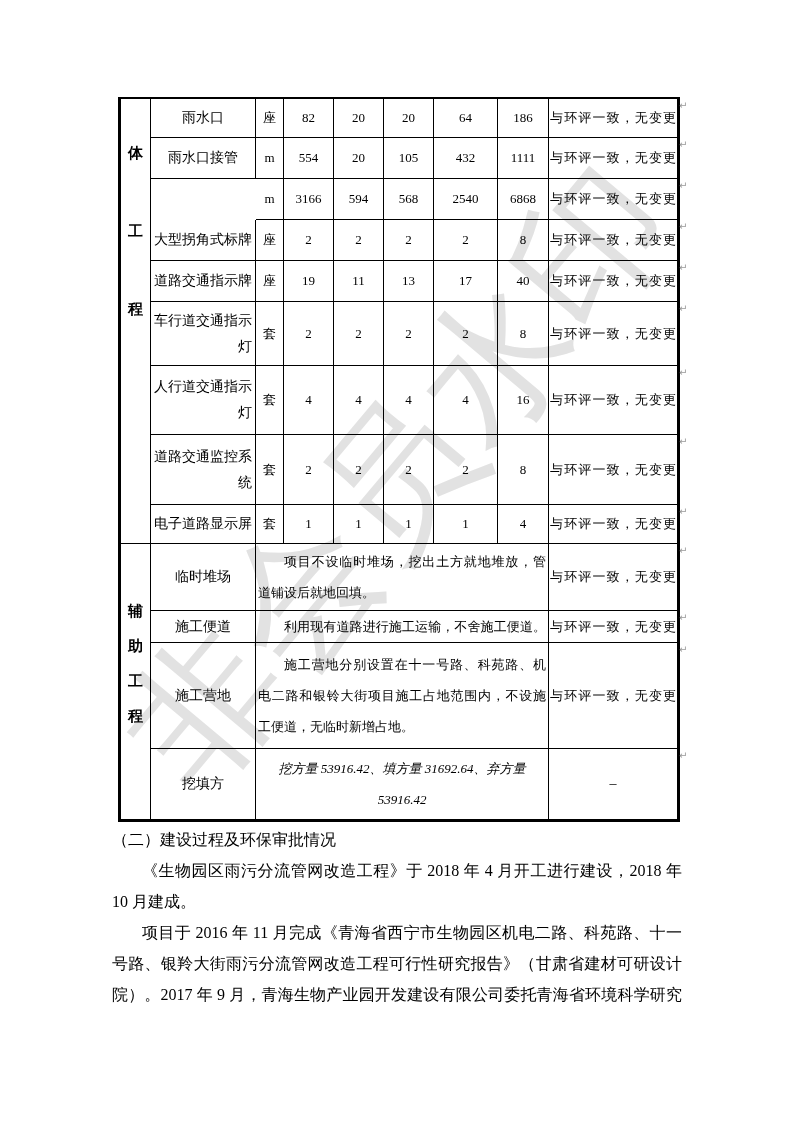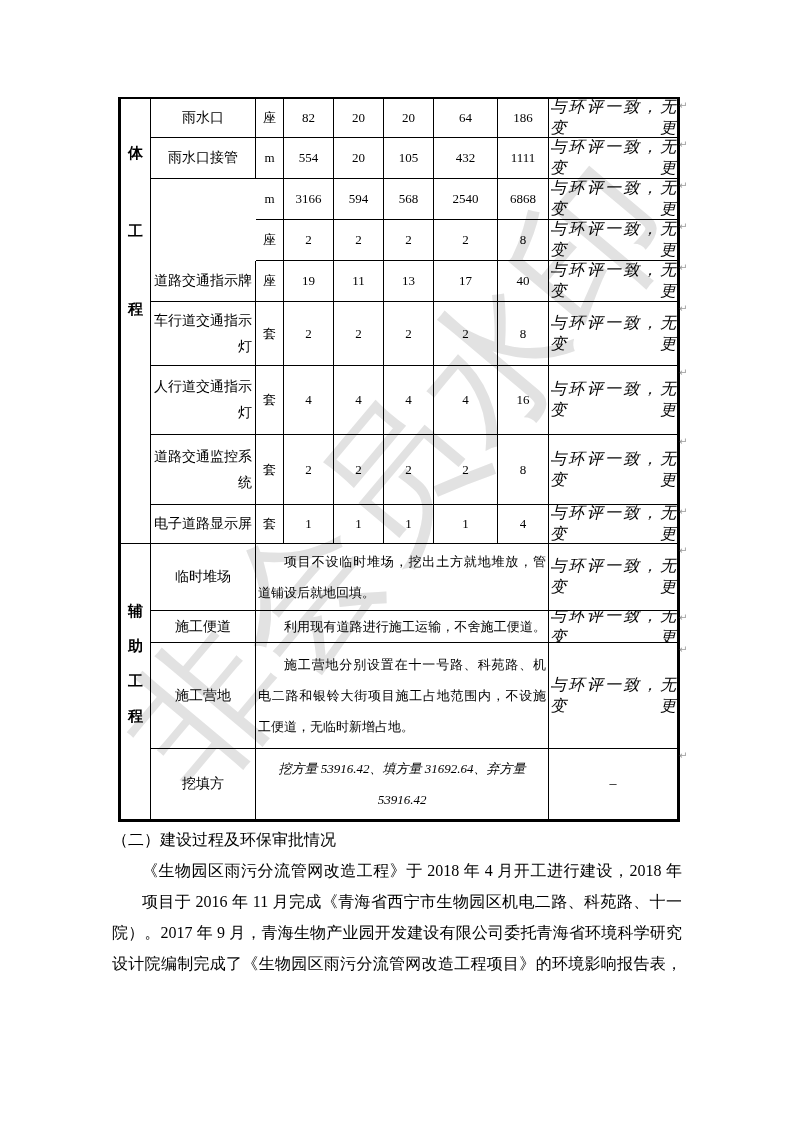--- a/index.html
+++ b/index.html
@@ -27,21 +27,21 @@
   .c {
     border-right:1px solid #000; border-bottom:1px solid #000;
     box-sizing:border-box; display:flex; align-items:center; justify-content:center;
     overflow:hidden;
   }
   .lc { border-right:none; }
   .lr { border-bottom:none; }
   .lbl { font-size:14px; line-height:26px; text-align:right; white-space:pre-line; }
   .unit { font-size:13px; }
   .num { font-size:13px; }
-  .rl { width:100%; font-size:16px; text-align:justify; text-align-last:justify; padding:0 1px; box-sizing:border-box;font-style:italic; }
+  .rl { width:100%; font-size:13px; text-align:justify; text-align-last:justify; padding:0 1px; box-sizing:border-box; }
   .dash { width:100%; font-size:14px; text-align:center; }
   .cat { font-weight:bold; font-size:15px; white-space:pre-line; text-align:center;
          align-items:flex-start; }
   .cat1 { line-height:78px; padding-top:15px; }
   .cat2 { line-height:35px; padding-top:50px; }
   .desc { flex-direction:column; justify-content:center; align-items:stretch;
           padding:0 2px; font-size:13px; }
   .dl { line-height:31px; }
   .ind { padding-left:26px; }
   .jl { text-align:justify; text-align-last:justify; }
@@ -96,20 +96,21 @@
   <div class="c unit" style="grid-area:3/3">m</div>
   <div class="c num" style="grid-area:3/4">3166</div>
   <div class="c num" style="grid-area:3/5">594</div>
   <div class="c num" style="grid-area:3/6">568</div>
   <div class="c num" style="grid-area:3/7">2540</div>
   <div class="c num" style="grid-area:3/8">6868</div>
   <div class="c lc" style="grid-area:3/9">
       <div class="rl">与环评一致，无变更</div>
     </div>
 
+  <div class="c lbl" style="grid-area:4/2">大型拐角式标牌</div>
   <div class="c unit" style="grid-area:4/3">座</div>
   <div class="c num" style="grid-area:4/4">2</div>
   <div class="c num" style="grid-area:4/5">2</div>
   <div class="c num" style="grid-area:4/6">2</div>
   <div class="c num" style="grid-area:4/7">2</div>
   <div class="c num" style="grid-area:4/8">8</div>
   <div class="c lc" style="grid-area:4/9">
       <div class="rl">与环评一致，无变更</div>
     </div>
 
@@ -219,16 +220,17 @@
 <span class="pm" style="top:436px">↵</span>
 <span class="pm" style="top:506px">↵</span>
 <span class="pm" style="top:545px">↵</span>
 <span class="pm" style="top:612px">↵</span>
 <span class="pm" style="top:644px">↵</span>
 <span class="pm" style="top:750px">↵</span>
 
 <div class="txt">
   <div class="lft">（二）建设过程及环保审批情况</div>
   <div class="jl ind2">《生物园区雨污分流管网改造工程》于 2018 年 4 月开工进行建设，2018 年</div>
+  <div class="lft">10 月建成。</div>
   <div class="jl ind2">项目于 2016 年 11 月完成《青海省西宁市生物园区机电二路、科苑路、十一</div>
+  <div class="jl">号路、银羚大街雨污分流管网改造工程可行性研究报告》（甘肃省建材可研设计</div>
   <div class="jl">院）。2017 年 9 月，青海生物产业园开发建设有限公司委托青海省环境科学研究</div>
-  <div class="jl">设计院编制完成了《生物园区雨污分流管网改造工程项目》的环境影响报告表，</div>
 </div>
 
 </body></html>

